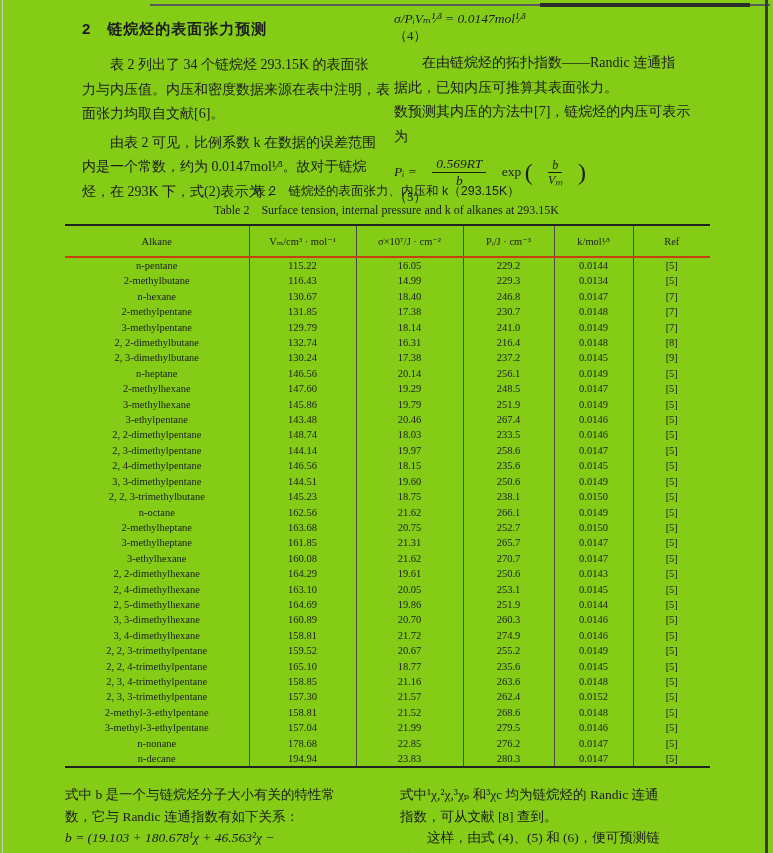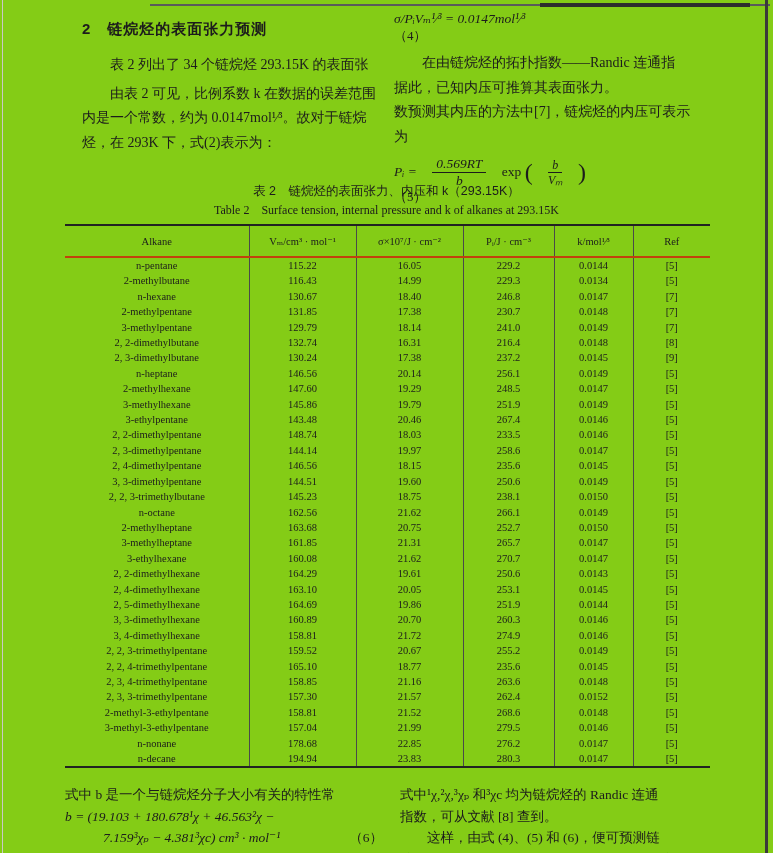--- a/index.html
+++ b/index.html
@@ -87,20 +87,22 @@
 
   <div class="scan-top"></div>
   <div class="scan-top-dark"></div>
   <div class="scan-right"></div>
   <div class="scan-left"></div>
 
   <div class="col-left">
     <h2 class="section-heading">2　链烷烃的表面张力预测</h2>
     <div class="body-lines">
         <div class="tline">　　表 2 列出了 34 个链烷烃 293.15K 的表面张</div>
+        <div class="tline">力与内压值。内压和密度数据来源在表中注明，表</div>
+        <div class="tline">面张力均取自文献[6]。</div>
       </div>
     <div class="para-gap"></div>
     <div class="body-lines">
         <div class="tline">　　由表 2 可见，比例系数 k 在数据的误差范围</div>
         <div class="tline">内是一个常数，约为 0.0147mol¹⁄³。故对于链烷</div>
         <div class="tline">烃，在 293K 下，式(2)表示为：</div>
       </div>
   </div>
 
   <div class="col-right">
@@ -419,20 +421,21 @@
           <td>280.3</td>
           <td>0.0147</td>
           <td>[5]</td>
         </tr>
       </tbody>
   </table>
 
   <div class="bottom-left">
     <div class="body-lines">
         <div class="tline">式中 b 是一个与链烷烃分子大小有关的特性常</div>
+        <div class="tline">数，它与 Randic 连通指数有如下关系：</div>
       </div>
     <div class="formula-line">b = (19.103 + 180.678¹χ + 46.563²χ −</div>
     <div class="formula-line flex">
       <span class="indent">7.159³χₚ − 4.381³χc) cm³ · mol⁻¹</span>
       <span class="eqno">（6）</span>
     </div>
   </div>
 
   <div class="bottom-right">
     <div class="body-lines">

